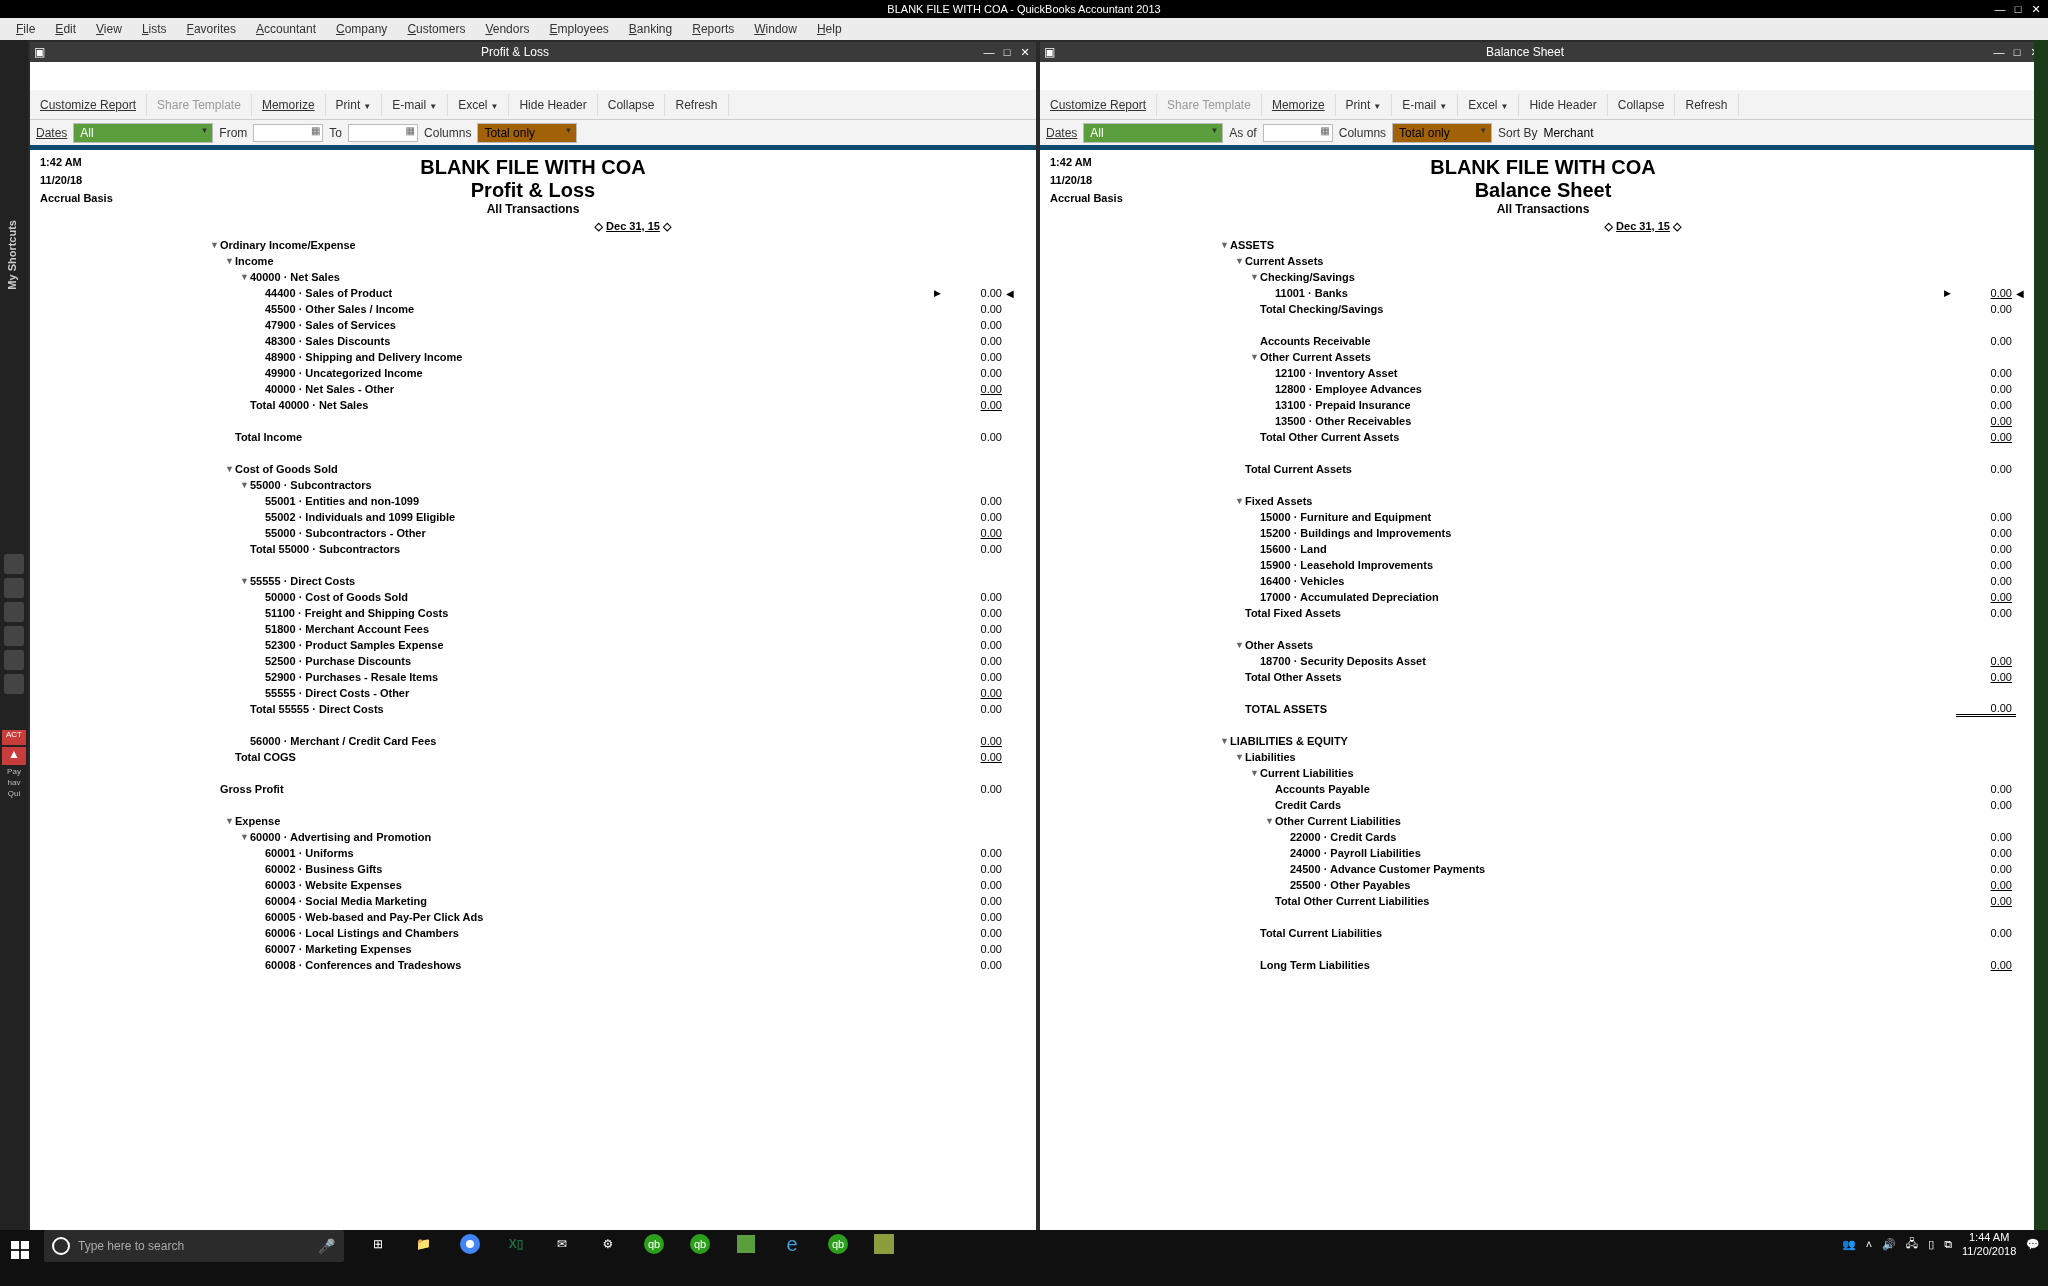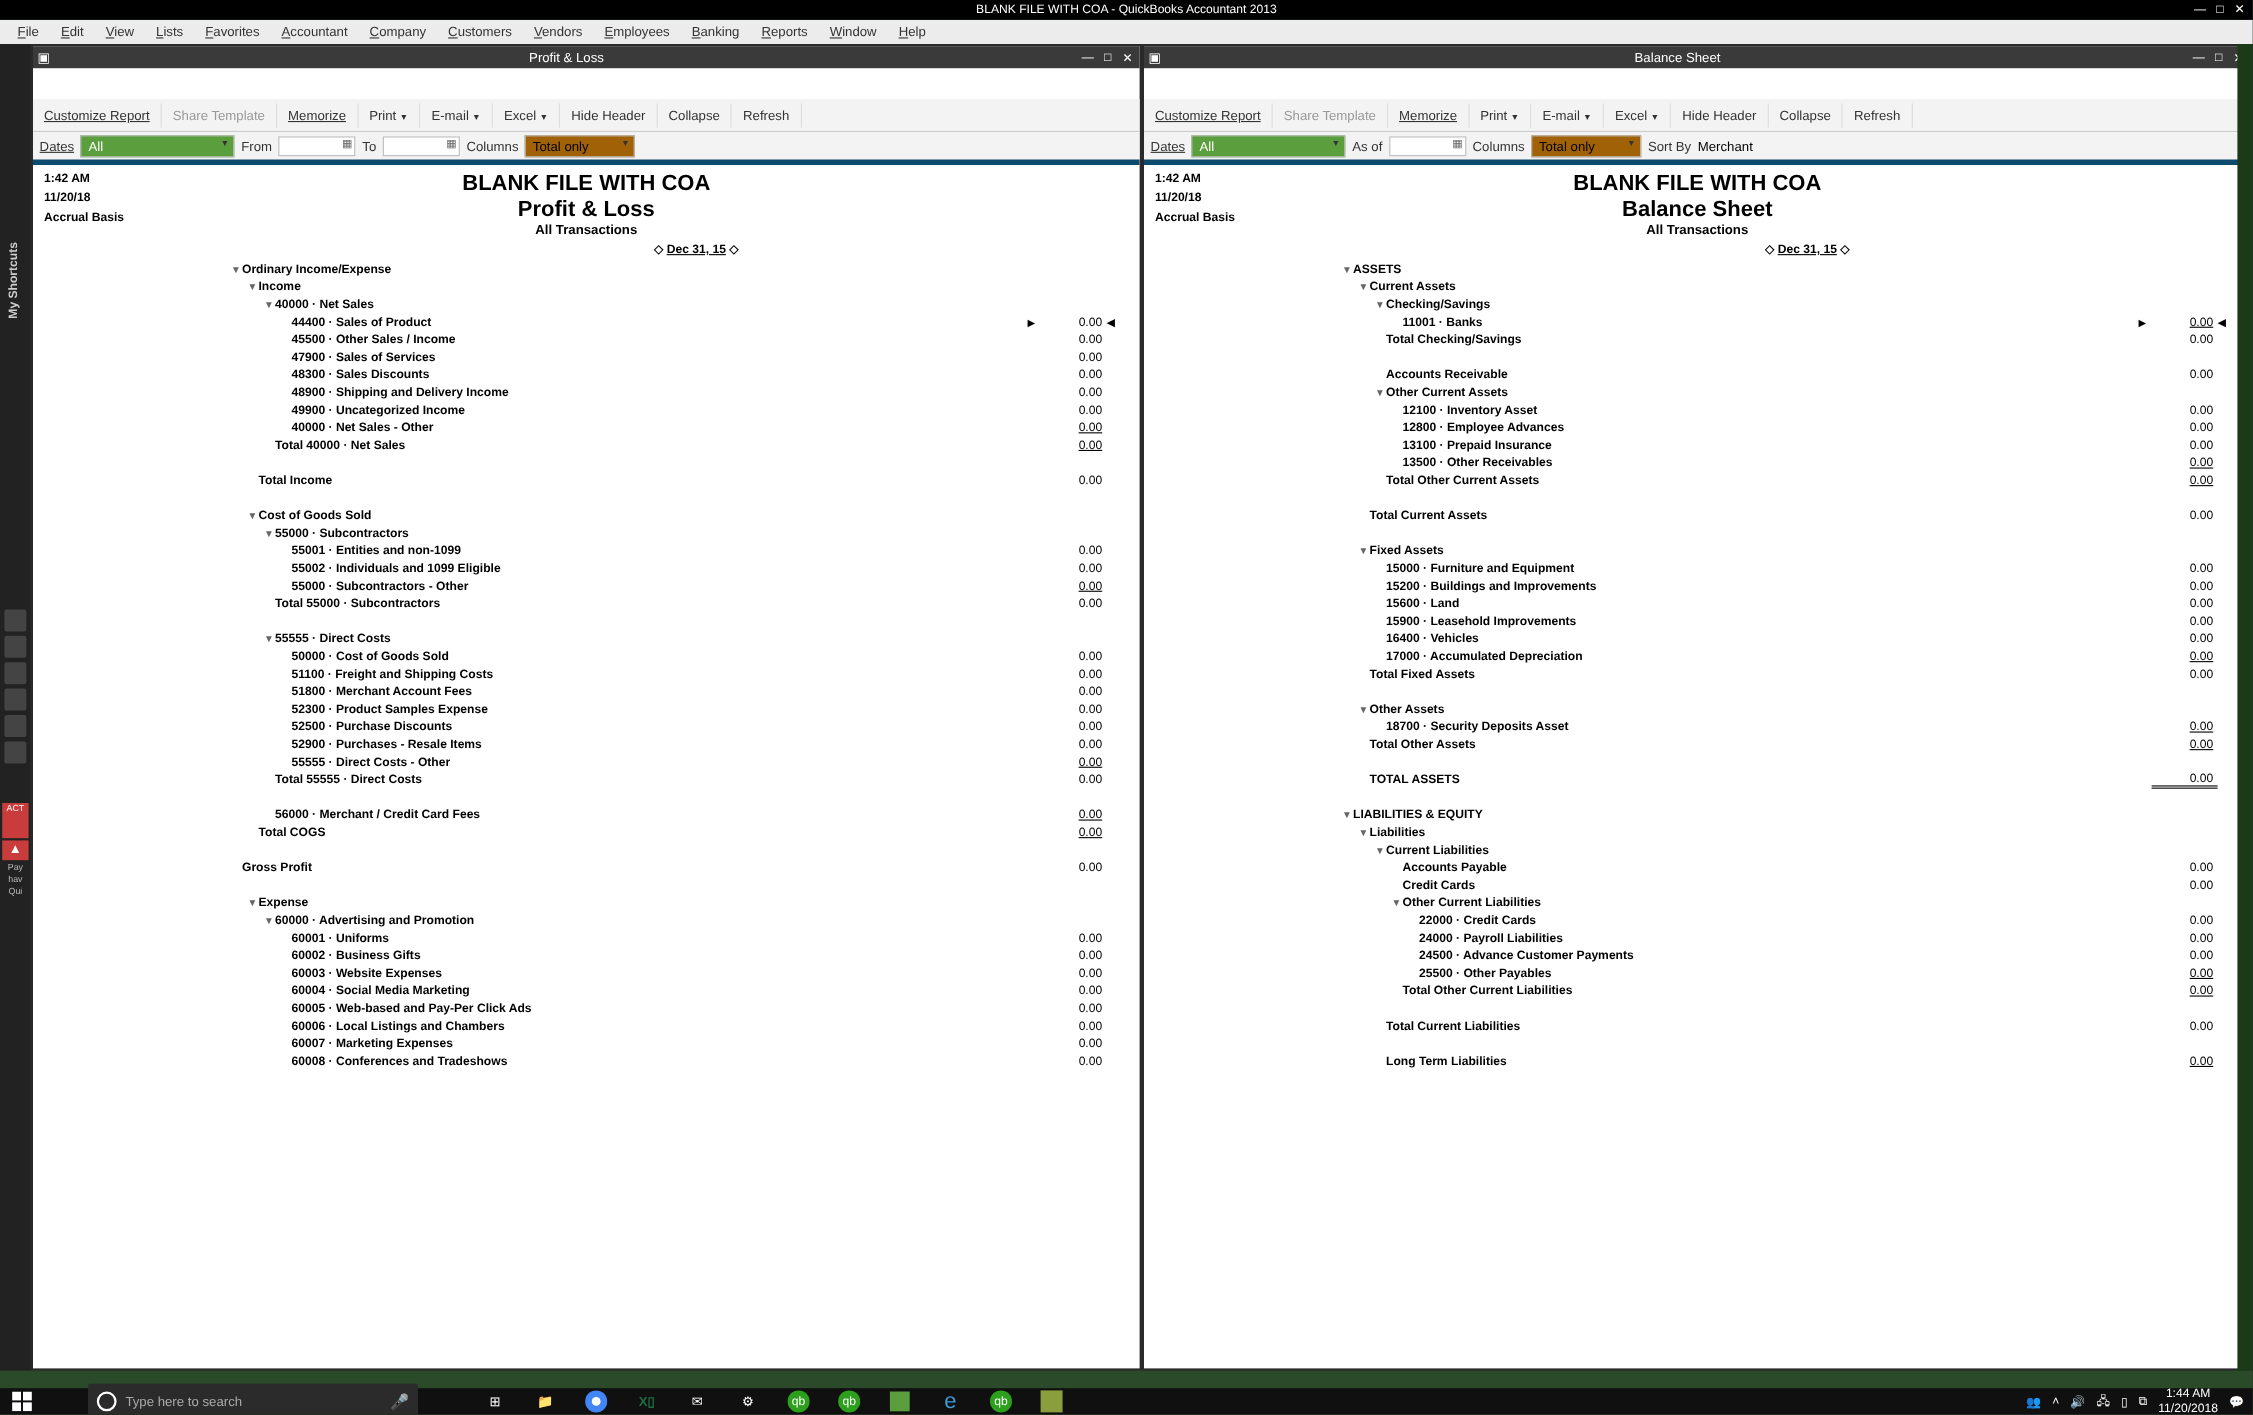--- a/index.html
+++ b/index.html
@@ -6,21 +6,21 @@
 body { background: #2a4a2a; width: 2048px; height: 1286px; overflow: hidden; position: relative; }
 .titlebar { background: #000; color: #fff; height: 18px; font-size: 11px; text-align: center; line-height: 18px; position: relative; }
 .titlebar-btns { position: absolute; right: 4px; top: 0; display: flex; gap: 2px; }
 .titlebar-btns span { width: 16px; height: 14px; display: inline-block; text-align: center; cursor: pointer; }
 .menubar { background: #ececec; height: 22px; display: flex; align-items: center; font-size: 12px; color: #333; padding: 0 6px; }
 .menubar .mi { padding: 0 10px; cursor: pointer; }
 .menubar .mi u { text-decoration: underline; }
 .shortcuts { position: absolute; left: 0; top: 40px; bottom: 40px; width: 28px; background: #222; color: #aaa; }
 .shortcuts .vtext { writing-mode: vertical-rl; transform: rotate(180deg); font-size: 11px; font-weight: bold; color: #ccc; margin-top: 180px; margin-left: 6px; }
 .shortcuts .si { width: 20px; height: 20px; background: #444; margin: 4px auto; border-radius: 2px; }
-.shortcuts .act { width: 24px; height: 32px; background: #c93c3c; color: #fff; font-size: 8px; text-align: center; line-height: 10px; margin: 2px auto; }
+.shortcuts .act { width: 24px; height: 15px; background: #c93c3c; color: #fff; font-size: 8px; text-align: center; line-height: 10px; margin: 2px auto; }
 .shortcuts .tiny { font-size: 8px; color: #bbb; text-align: center; margin-top: 2px; }
 .workspace { position: absolute; left: 28px; right: 0; top: 40px; bottom: 40px; background: #2a2a2a; display: flex; }
 .report { flex: 1; background: #fff; margin: 2px; display: flex; flex-direction: column; min-width: 0; }
 .rep-titlebar { background: #3a3a3a; color: #fff; height: 20px; font-size: 12px; display: flex; align-items: center; padding: 0 4px; position: relative; }
 .rep-titlebar .rt-label { flex: 1; text-align: center; }
 .rep-titlebar .rt-btns { display: flex; gap: 4px; }
 .rep-titlebar .rt-btns span { width: 14px; text-align: center; cursor: pointer; font-size: 11px; }
 .rep-toolbar { background: #f3f3f3; border-bottom: 1px solid #ccc; height: 30px; display: flex; align-items: center; font-size: 12px; margin-top: 28px; }
 .rep-toolbar .btn { padding: 4px 10px; border-right: 1px solid #ddd; cursor: pointer; color: #333; white-space: nowrap; }
 .rep-toolbar .btn.dis { color: #999; }
@@ -44,21 +44,21 @@
 .row .val.u { text-decoration: underline; }
 .row .val.uu { border-bottom: 3px double #000; }
 .row .arrow { width: 12px; font-size: 9px; }
 .row .marker { width: 10px; font-size: 10px; }
 .tw { display: inline-block; width: 10px; font-size: 9px; color: #666; cursor: pointer; }
 .ind0 { padding-left: 160px; }
 .ind1 { padding-left: 175px; }
 .ind2 { padding-left: 190px; }
 .ind3 { padding-left: 205px; }
 .ind4 { padding-left: 220px; }
-.taskbar { position: absolute; left: 0; right: 0; bottom: 0; height: 24px; background: #101010; display: flex; align-items: center; color: #fff; font-size: 12px; gap: 36px; }
+.taskbar { position: absolute; left: 0; right: 0; bottom: 0; height: 56px; background: #101010; display: flex; align-items: flex-start; color: #fff; font-size: 12px; }
 .taskbar .start { width: 40px; height: 40px; display: flex; align-items: center; justify-content: center; cursor: pointer; }
 .taskbar .start svg { width: 18px; height: 18px; }
 .taskbar .search { background: #2b2b2b; height: 32px; width: 300px; border-radius: 2px; display: flex; align-items: center; padding: 0 8px; margin-left: 4px; color: #aaa; position: relative; }
 .taskbar .search .circ { width: 18px; height: 18px; border: 2px solid #fff; border-radius: 50%; margin-right: 8px; }
 .taskbar .search .mic { position: absolute; right: 8px; font-size: 14px; }
 .taskbar .ticons { display: flex; gap: 18px; margin-left: 20px; align-items: center; }
 .taskbar .ticons .ti { width: 28px; height: 28px; display: flex; align-items: center; justify-content: center; cursor: pointer; }
 .taskbar .tray { margin-left: auto; display: flex; align-items: center; gap: 10px; padding-right: 8px; font-size: 11px; }
 .taskbar .tray .clock { text-align: center; line-height: 14px; }
 .rightedge { position: absolute; right: 0; top: 40px; bottom: 40px; width: 14px; background: #1a3a1a; }

